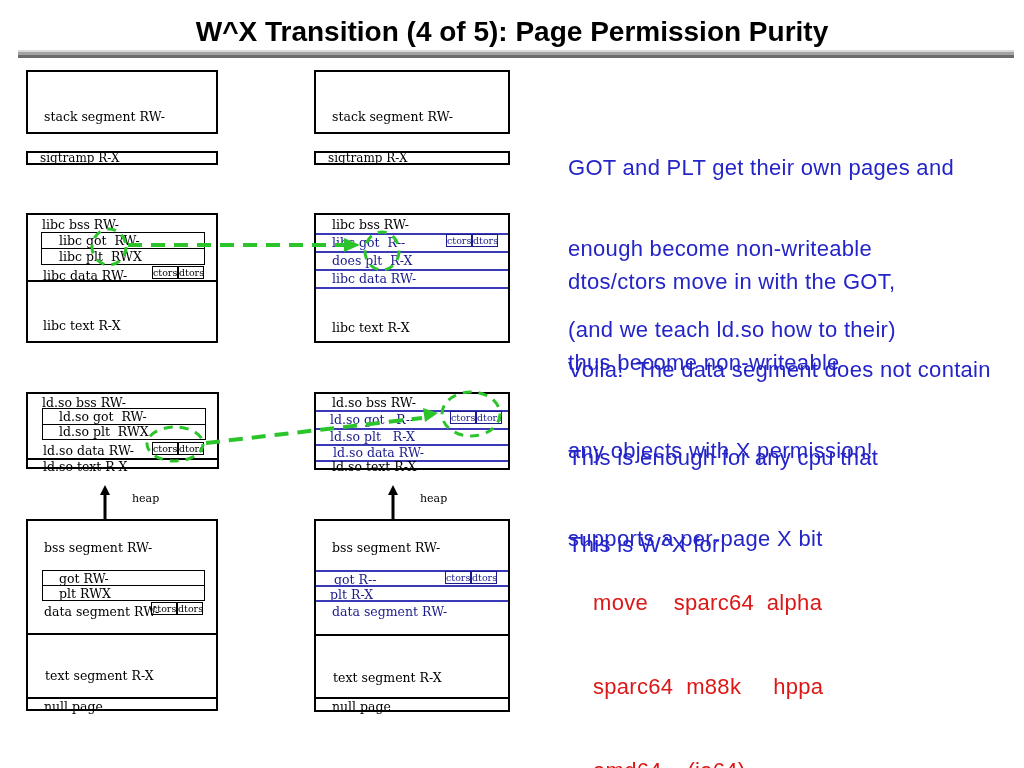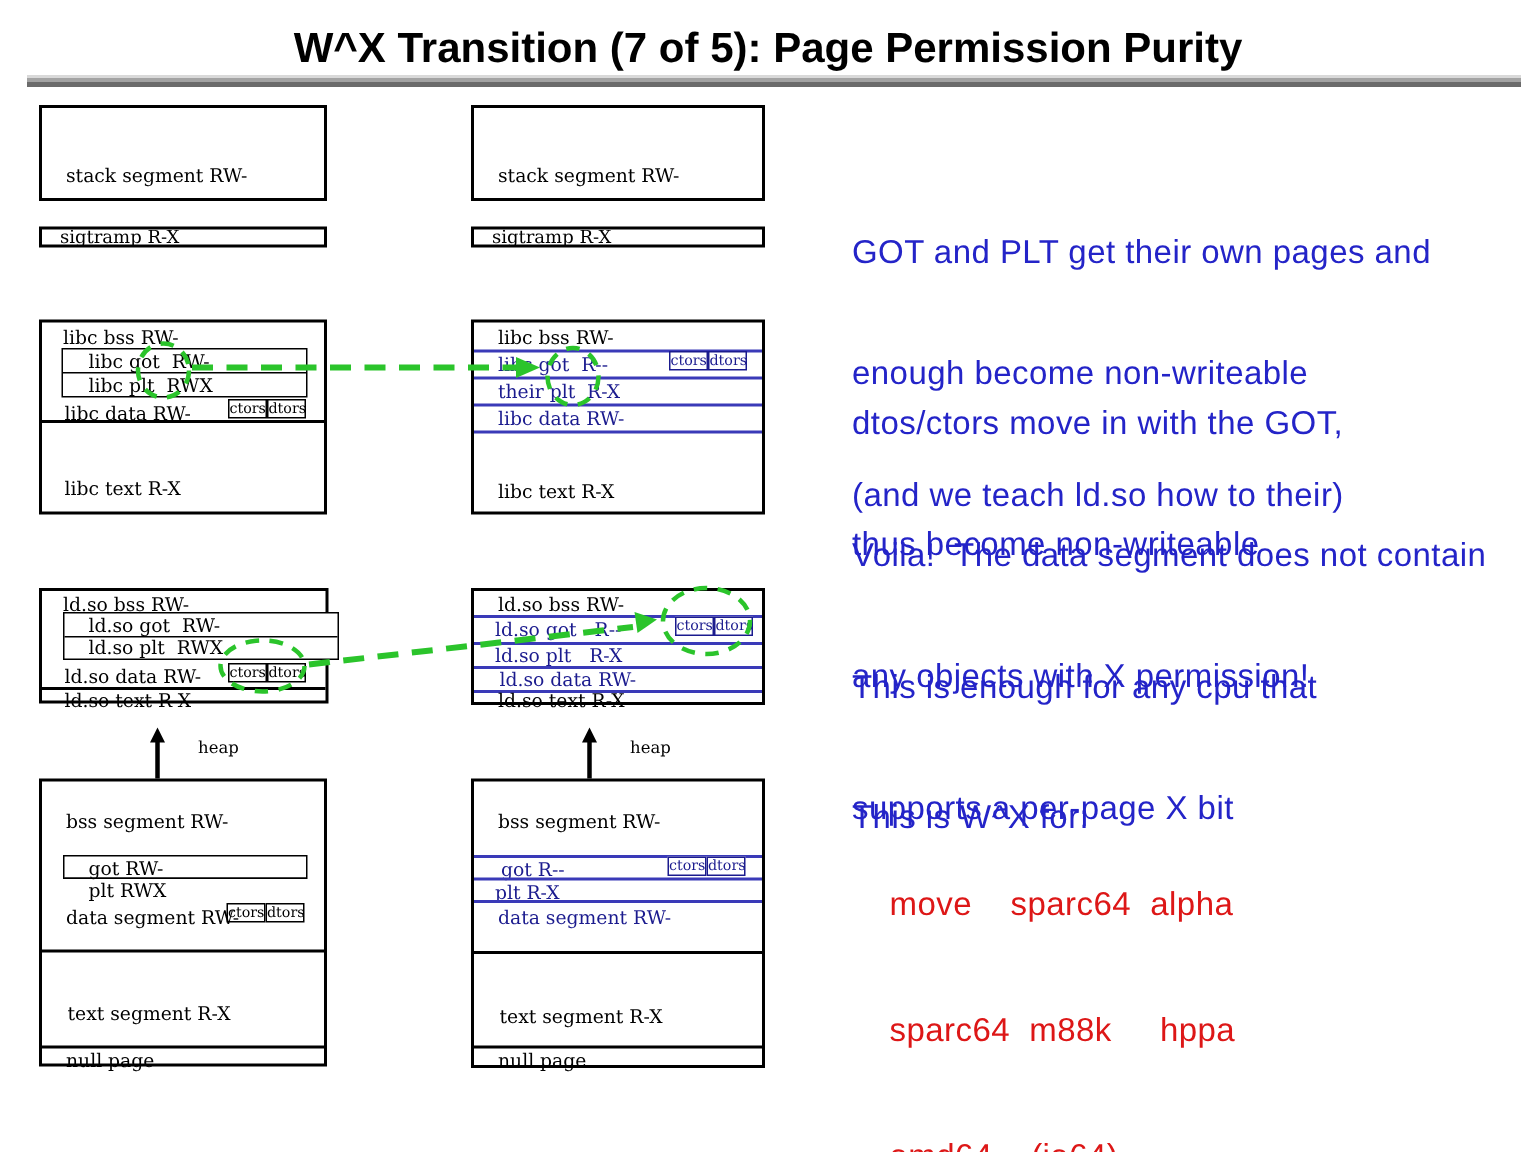--- a/index.html
+++ b/index.html
@@ -28,21 +28,21 @@
         letter-spacing:0.3px;white-space:pre;}
   .archs{position:absolute;left:593px;top:533px;font-size:22px;line-height:28px;
          color:#dd1717;letter-spacing:0.3px;white-space:pre;}
   svg.overlay{position:absolute;left:0;top:0;pointer-events:none;}
 </style>
 </head>
 <body>
 
 <div id="page">
 
-  <div class="title">W^X Transition (7 of 5): Page Permission Purity</div>
+  <div class="title">W^X Transition (4 of 5): Page Permission Purity</div>
   <div class="rule"></div>
 
   <div class="box" style="left:26px;top:70px;width:192px;height:64px;">
     <div class="lbl" style="left:16px;top:38px;">stack segment RW-</div>
   </div>
   <div class="box" style="left:26px;top:151px;width:192px;height:14px;">
     <div class="lbl" style="left:12px;top:-1px;font-size:12px;">sigtramp R-X</div>
   </div>
 
   <div class="box" style="left:26px;top:213px;width:192px;height:130px;">
@@ -54,36 +54,36 @@
     </div>
     <div class="cd" style="left:124px;top:51px;">ctors</div>
     <div class="cd" style="left:150px;top:51px;">dtors</div>
     <div class="lbl" style="left:15px;top:54px;">libc data RW-</div>
     <div class="sep" style="top:65px;"></div>
     <div class="lbl" style="left:15px;top:104px;">libc text R-X</div>
   </div>
 
   <div class="box" style="left:26px;top:392px;width:193px;height:77px;">
     <div class="lbl" style="left:14px;top:2px;">ld.so bss RW-</div>
-    <div class="inner" style="left:14px;top:14px;width:184px;height:32px;">
+    <div class="inner" style="left:14px;top:14px;width:164px;height:32px;">
       <div class="lbl" style="left:16px;top:1px;">ld.so got  RW-</div>
       <div class="sep" style="top:15px;border-top-width:1.5px;"></div>
       <div class="lbl" style="left:16px;top:16px;">ld.so plt  RWX</div>
     </div>
     <div class="cd" style="left:124px;top:48px;">ctors</div>
     <div class="cd" style="left:150px;top:48px;">dtors</div>
     <div class="lbl" style="left:15px;top:50px;">ld.so data RW-</div>
     <div class="sep" style="top:64px;"></div>
     <div class="lbl" style="left:15px;top:66px;">ld.so text R-X</div>
   </div>
 
   <div class="heaplbl" style="left:112px;top:492px;">heap</div>
   <div class="box" style="left:26px;top:519px;width:192px;height:192px;">
     <div class="lbl" style="left:16px;top:20px;">bss segment RW-</div>
-    <div class="inner" style="left:14px;top:49px;width:163px;height:16px;text-decoration:underline;">
+    <div class="inner" style="left:14px;top:49px;width:163px;height:31px;text-decoration:underline;">
       <div class="lbl" style="left:16px;top:1px;">got RW-</div>
       <div class="sep" style="top:14px;border-top-width:1.5px;"></div>
       <div class="lbl" style="left:16px;top:16px;">plt RWX</div>
     </div>
     <div class="cd" style="left:123px;top:81px;">ctors</div>
     <div class="cd" style="left:149px;top:81px;">dtors</div>
     <div class="lbl" style="left:16px;top:84px;">data segment RW-</div>
     <div class="sep" style="top:112px;"></div>
     <div class="lbl" style="left:17px;top:148px;">text segment R-X</div>
     <div class="sep" style="top:176px;"></div>
@@ -97,21 +97,21 @@
     <div class="lbl" style="left:12px;top:-1px;font-size:12px;">sigtramp R-X</div>
   </div>
 
   <div class="box" style="left:314px;top:213px;width:196px;height:130px;">
     <div class="lbl" style="left:16px;top:3px;">libc bss RW-</div>
     <div class="sep bsep" style="top:18px;"></div>
     <div class="lbl nlbl" style="left:16px;top:21px;">libc got  R--</div>
     <div class="cd navy" style="left:130px;top:19px;">ctors</div>
     <div class="cd navy" style="left:156px;top:19px;">dtors</div>
     <div class="sep bsep" style="top:36px;"></div>
-    <div class="lbl nlbl" style="left:16px;top:39px;">their plt  R-X</div>
+    <div class="lbl nlbl" style="left:16px;top:39px;">does plt  R-X</div>
     <div class="sep bsep" style="top:54px;"></div>
     <div class="lbl nlbl" style="left:16px;top:57px;">libc data RW-</div>
     <div class="sep bsep" style="top:72px;"></div>
     <div class="lbl" style="left:16px;top:106px;">libc text R-X</div>
   </div>
 
   <div class="box" style="left:314px;top:392px;width:196px;height:78px;">
     <div class="lbl" style="left:16px;top:2px;">ld.so bss RW-</div>
     <div class="sep bsep" style="top:16px;"></div>
     <div class="lbl nlbl" style="left:14px;top:19px;">ld.so got   R--</div>

